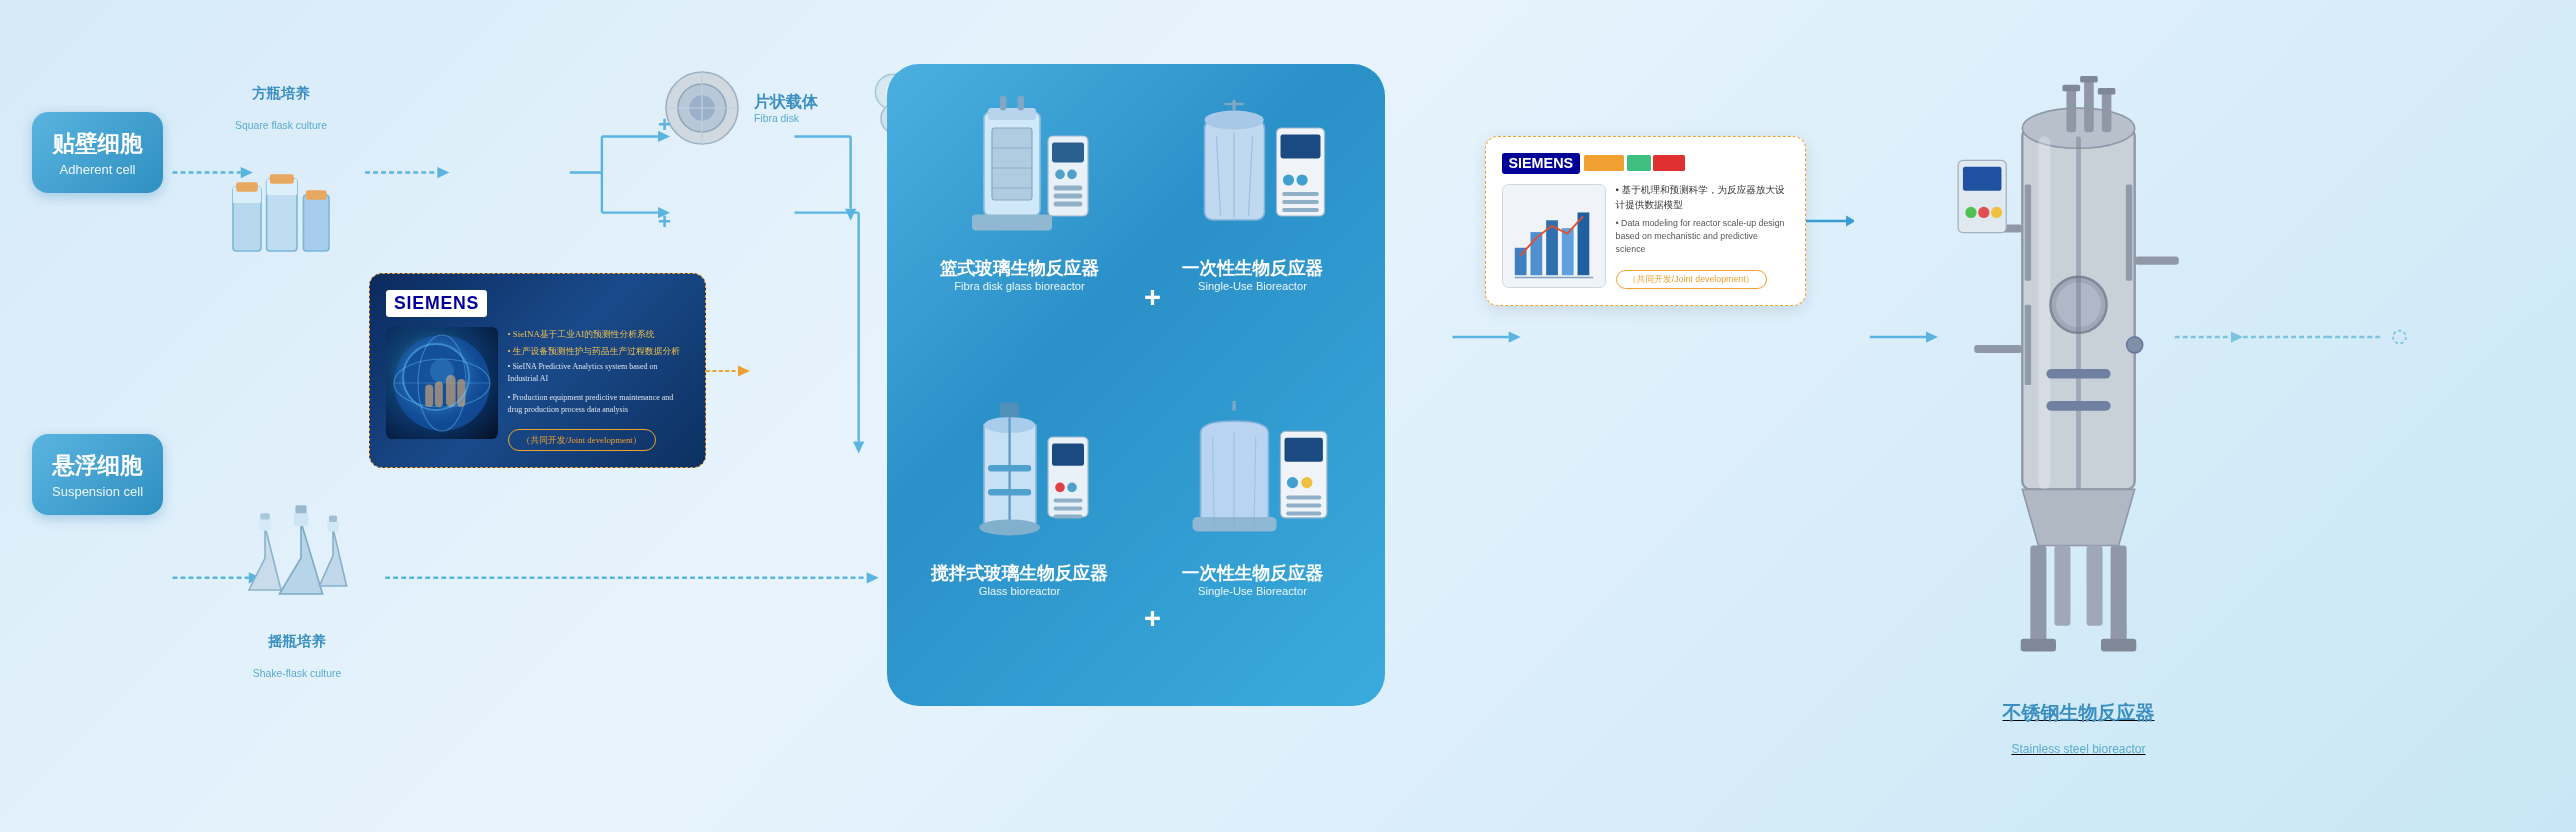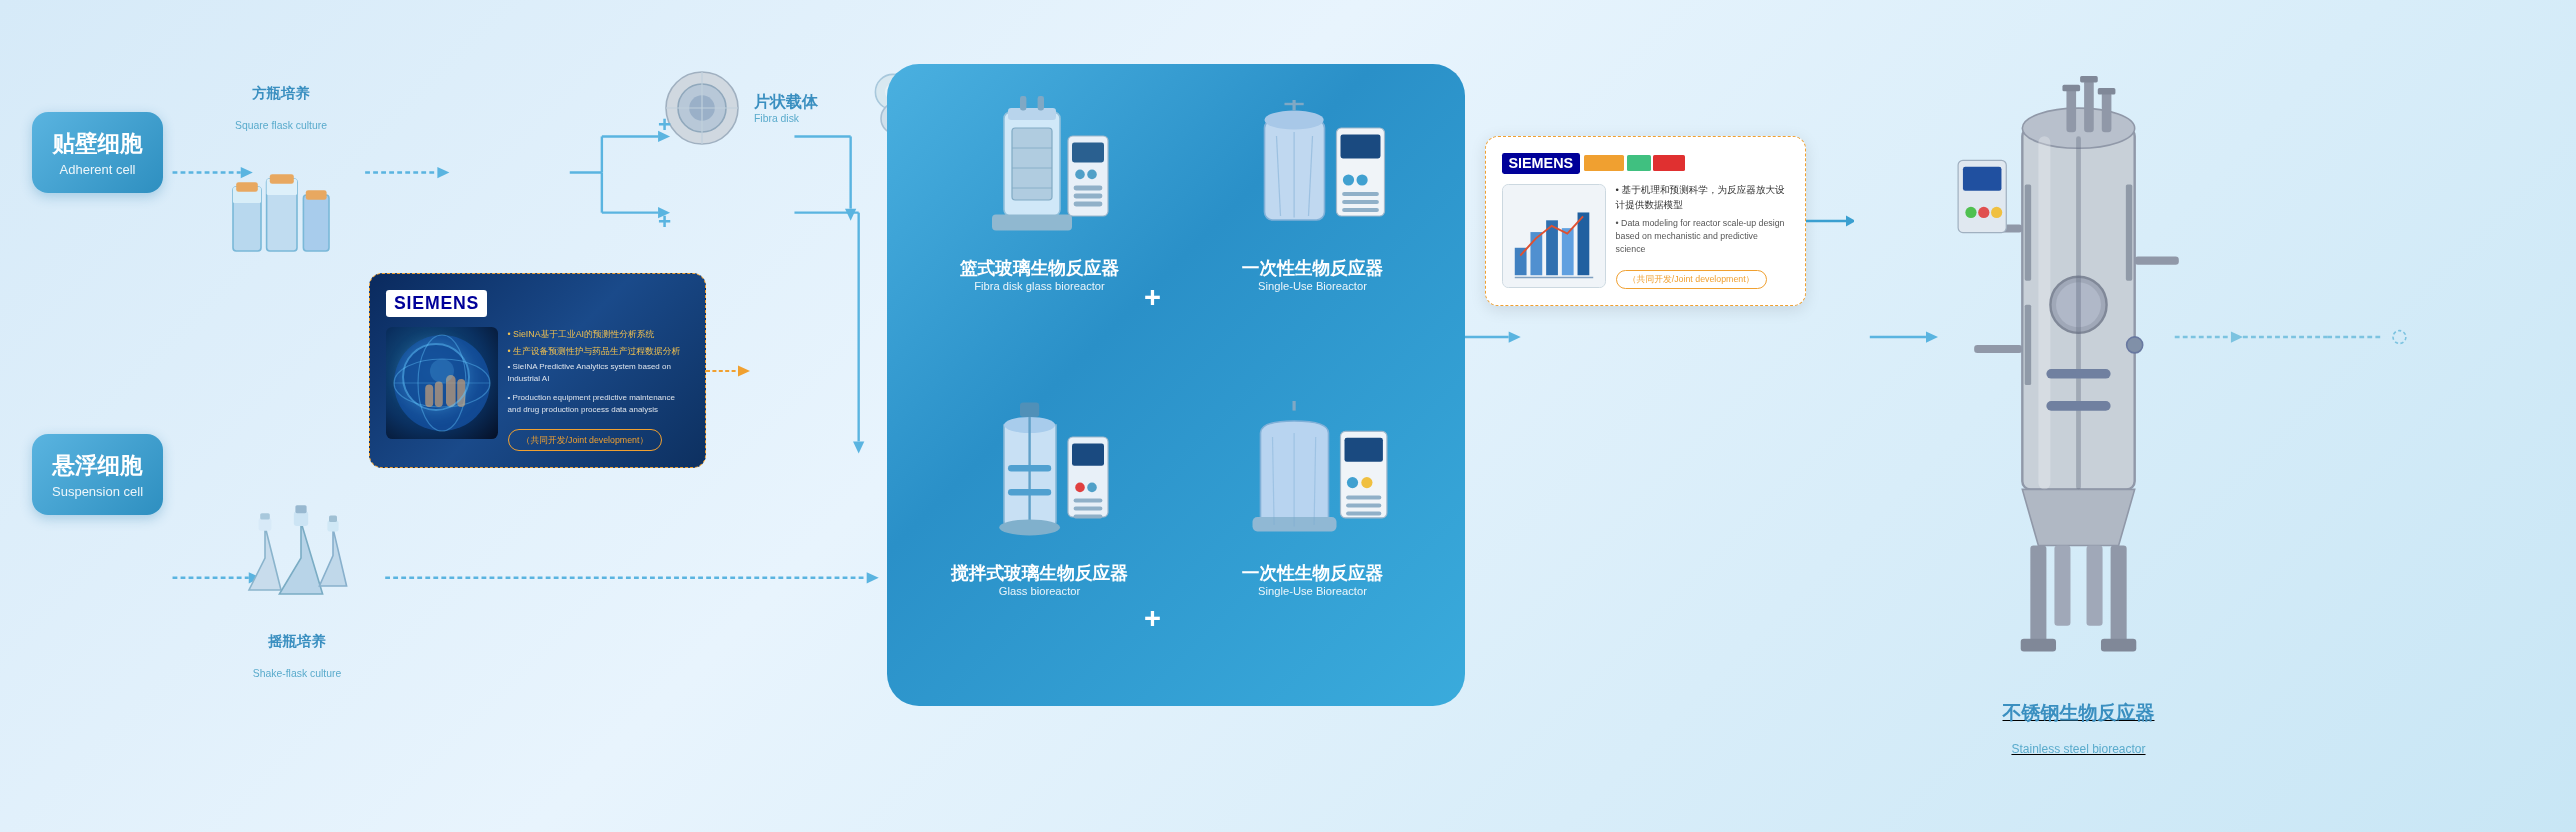--- a/index.html
+++ b/index.html
@@ -103,20 +103,21 @@
       border-radius: 50%;
       border: 2.4px solid rgba(100,200,255,0.5);
       top: 16px;
       left: 16px;
       box-shadow: 0 0 16px rgba(100,200,255,0.3);
     }
     .siemens-text {
       color: white;
       font-size: 9.6px;
       line-height: 1.6;
+      font-family: Liberation Serif, serif;
     }
     .siemens-text .zh-bullet {
       color: #f0c050;
       font-size: 8.8px;
       margin-bottom: 3.2px;
       display: block;
     }
     .siemens-text .en-text {
       color: rgba(255,255,255,0.85);
       font-size: 8px;
@@ -138,21 +139,21 @@
 
     
     .bioreactor-panel {
       background: linear-gradient(135deg, #4ab0e0 0%, #2a90c8 40%, #3aabdc 100%);
       border-radius: 32px;
       padding: 24px;
       display: grid;
       grid-template-columns: 1fr 1fr;
       grid-template-rows: 1fr 1fr;
       gap: 16px;
-      width: 578px;
+      width: 498px;
       height: 642px;
       margin: 0 16px;
     }
 
     .bioreactor-item {
       display: flex;
       flex-direction: column;
       align-items: center;
       gap: 8px;
     }

